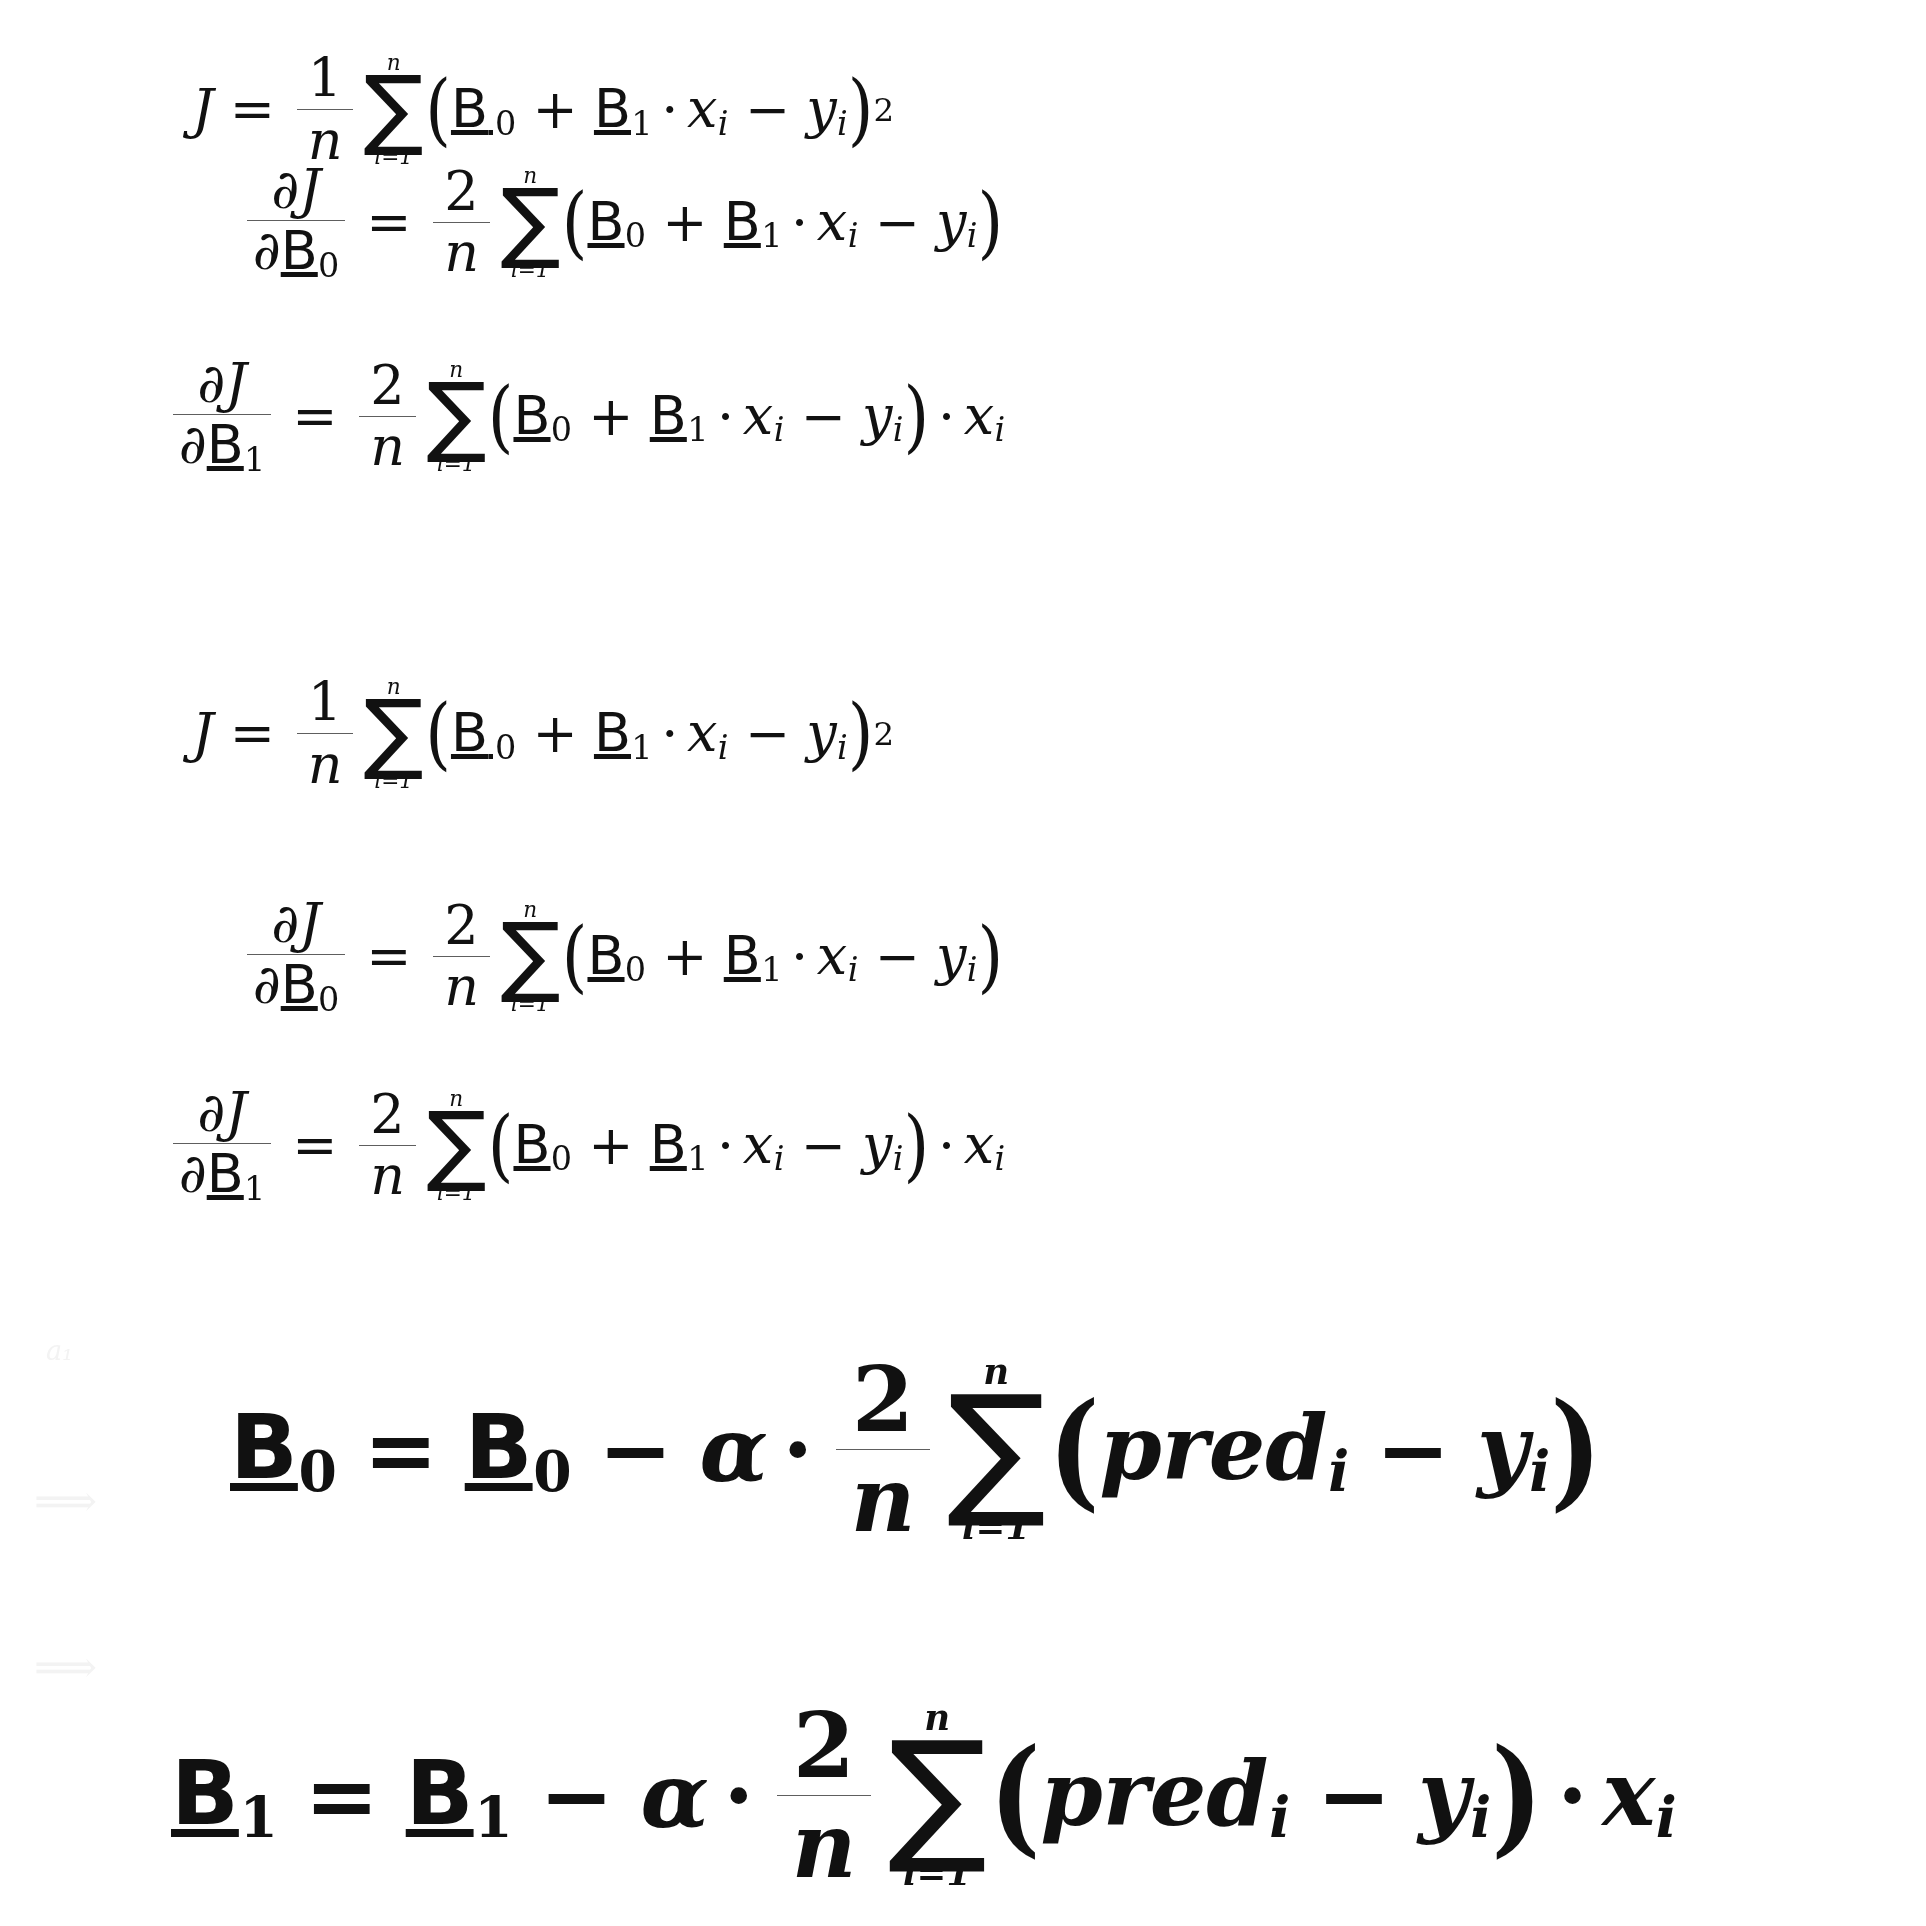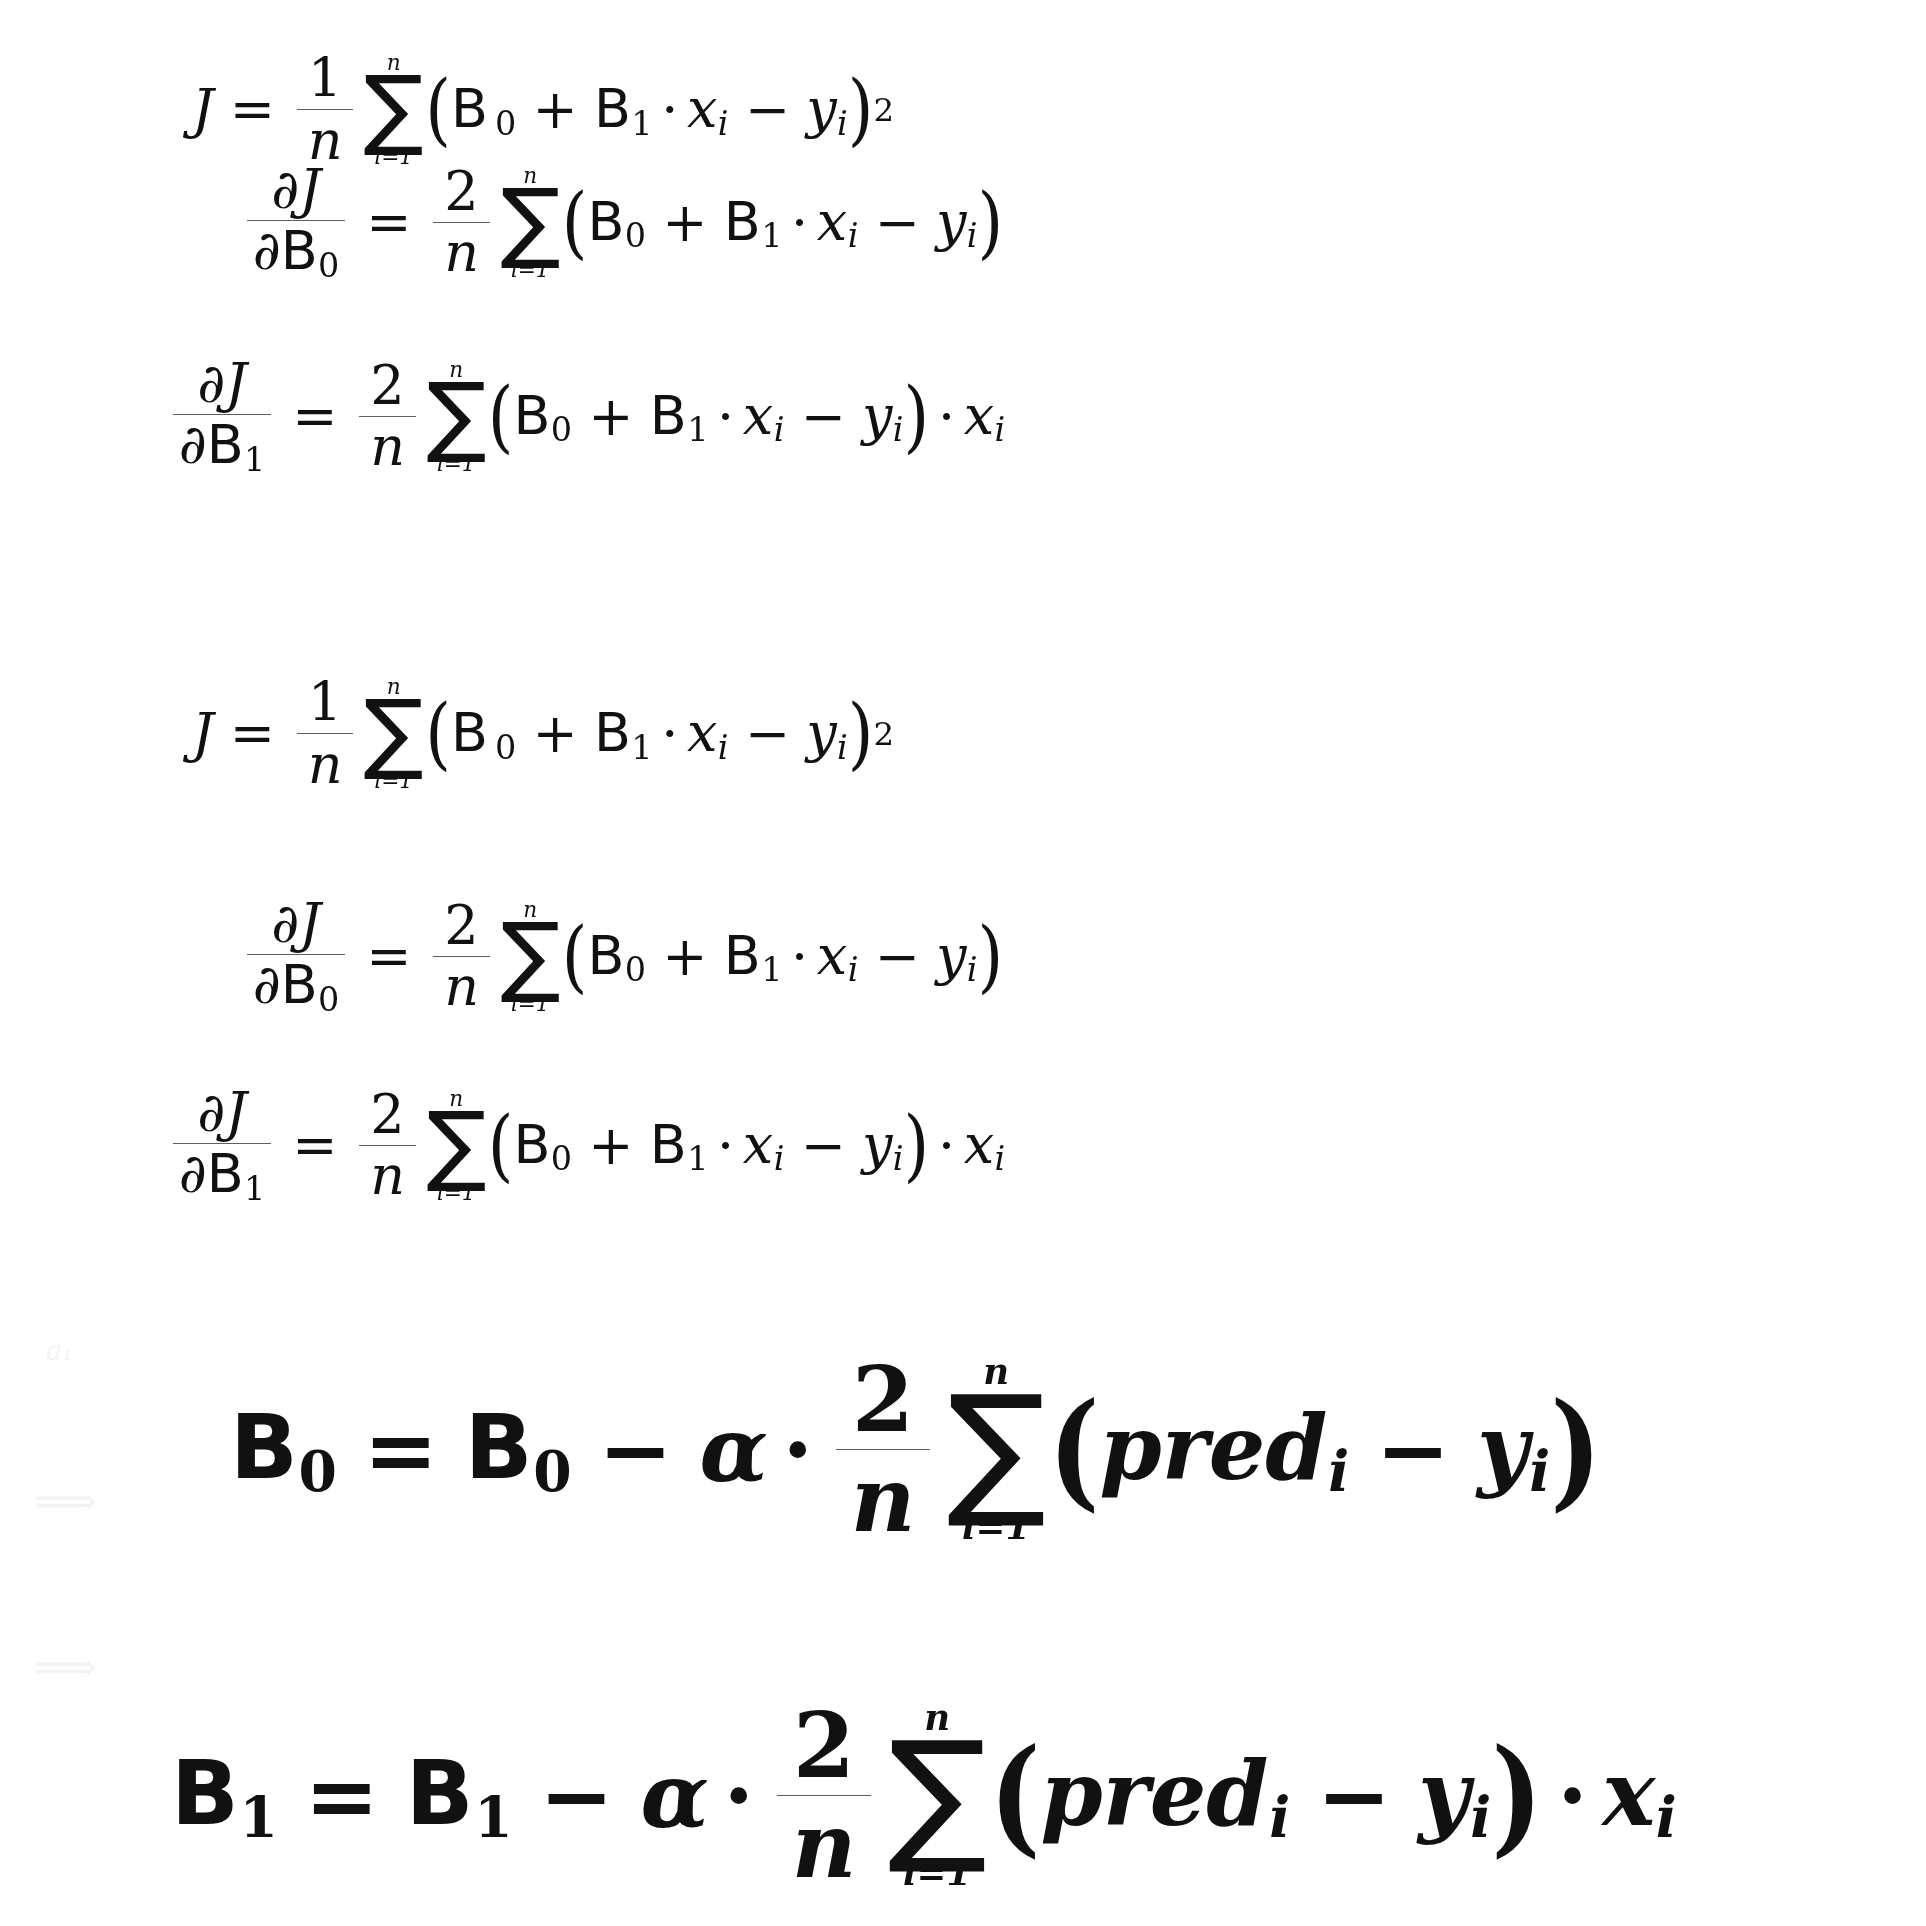--- a/index.html
+++ b/index.html
@@ -28,21 +28,21 @@
     display: flex;
     align-items: center;
     color: #111111;
     font-family: "DejaVu Serif", serif;
   }
   .eq.blurry { filter: blur(0.7px); }
   .eq.soft   { filter: blur(0.3px); }
 
   .mi { font-style: italic; font-family: "DejaVu Serif", serif; }
   .mu { font-style: normal; }
-  .sans { font-family: "DejaVu Sans", sans-serif; font-style: normal; }
+  .sans { font-family: "DejaVu Sans", sans-serif; font-style: normal; text-decoration: underline; }
   .op { font-style: normal; font-family: "DejaVu Serif", serif; }
 
   .sp-s { display: inline-block; width: .16em; }
   .sp-m { display: inline-block; width: .30em; }
 
   sub.idx {
     font-size: .62em;
     vertical-align: -0.22em;
     font-family: "DejaVu Serif", serif;
     font-style: normal;

